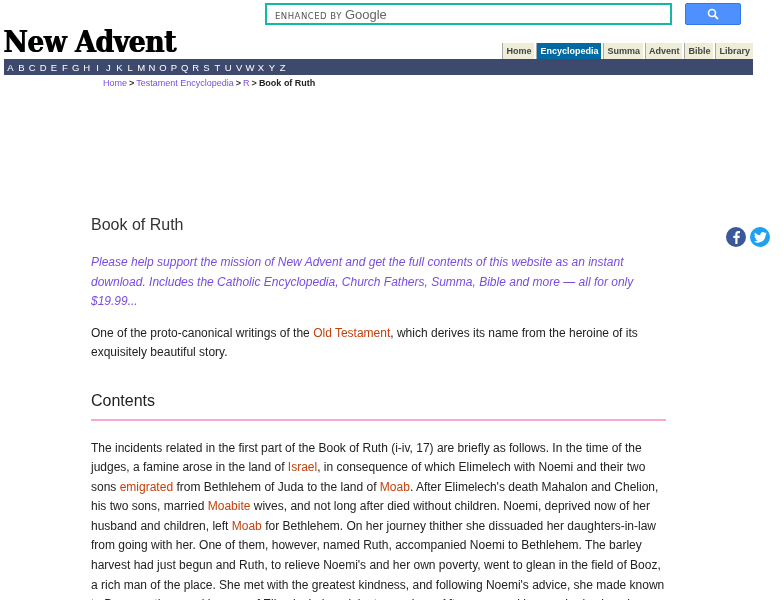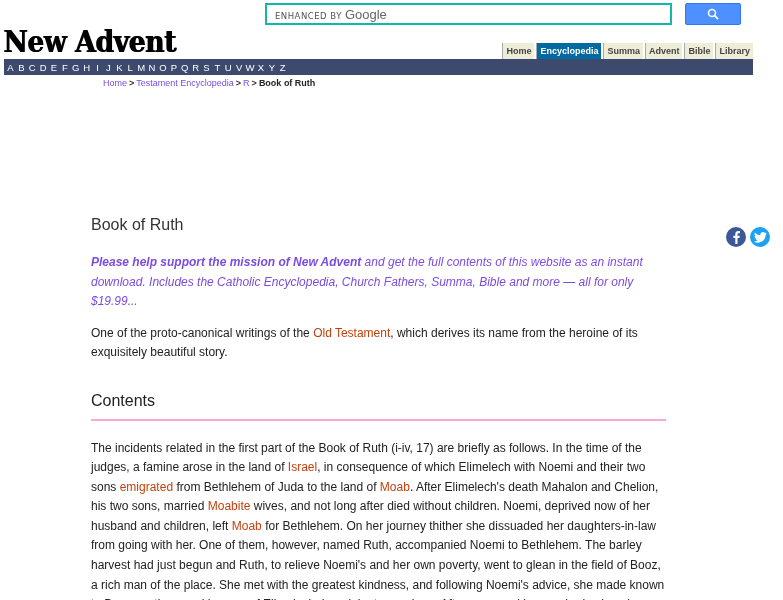--- a/index.html
+++ b/index.html
@@ -32,21 +32,21 @@
   
   .social { position: absolute; left: 726px; top: 227px; display: flex; gap: 4px; }
   .social .circle { width: 20px; height: 20px; border-radius: 50%; display: flex; align-items: center; justify-content: center; cursor: pointer; }
   .fb { background: #3b5998; }
   .tw { background: #1da1f2; }
 
   
   .content { position: absolute; left: 91px; top: 214px; width: 575px; }
   .page-title { font-size: 16px; color: #333; margin: 0; line-height: 22px; font-weight: normal; }
   .promo { margin-top: 17px; font-size: 12px; line-height: 19.5px; color: #7a4ce0; font-style: italic; }
-  .promo b { font-weight: bold; }
+  .promo b { font-weight: normal; }
   .intro { margin-top: 12px; font-size: 12px; line-height: 19.5px; color: #222; }
   .intro a, .body-text a { color: #c2410c; text-decoration: none; cursor: pointer; }
   .contents-heading { margin-top: 27px; font-size: 16px; line-height: 22px; color: #222; padding-bottom: 7px; border-bottom: 2px solid #f9a8d4; }
   .body-text { margin-top: 18px; font-size: 12px; line-height: 19.6px; color: #222; }
 </style>
 </head>
 <body>
 
 <div class="search-box">
   <span class="search-label"><span>ENHANCED BY</span><span class="g">Google</span></span>

